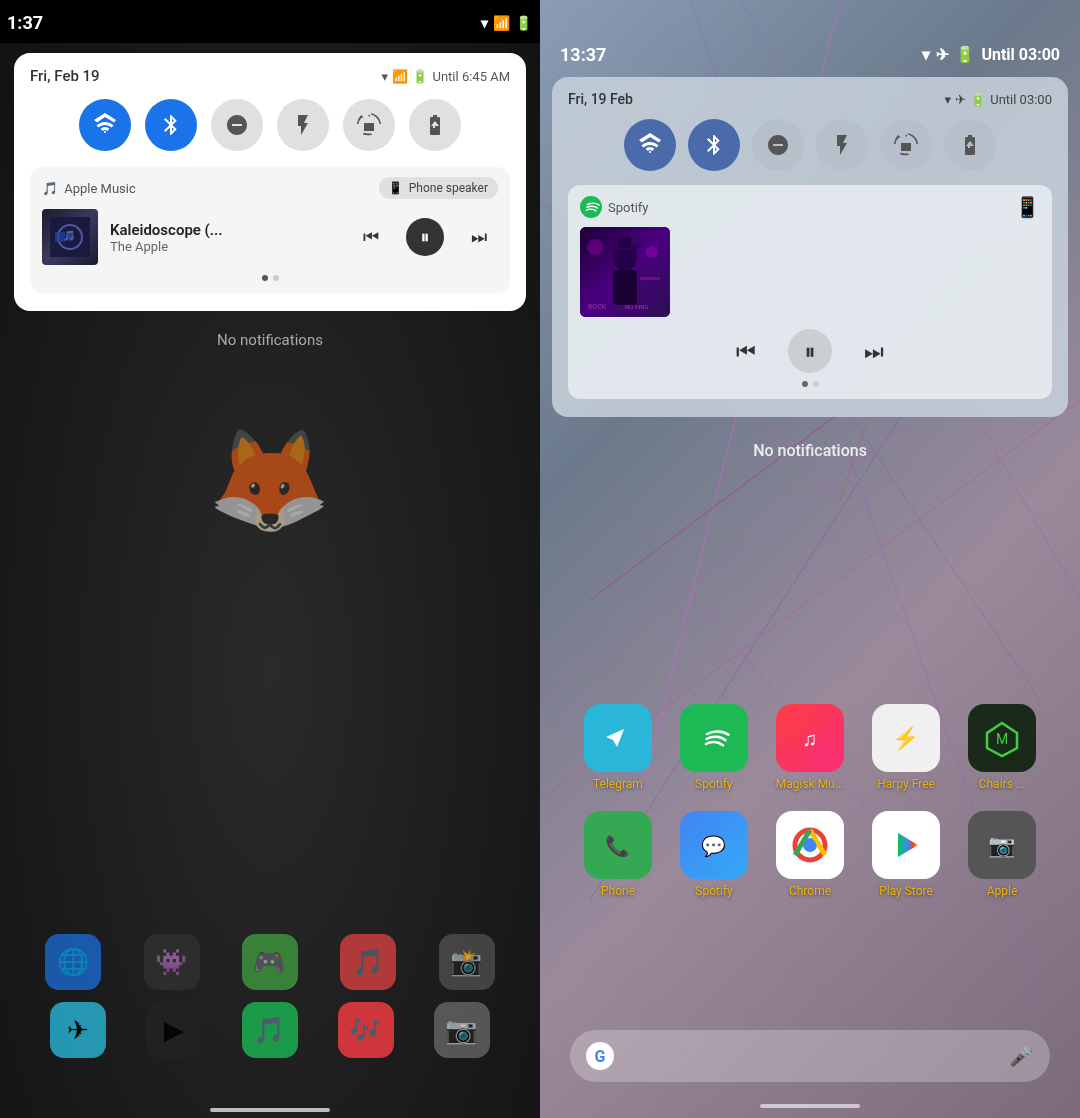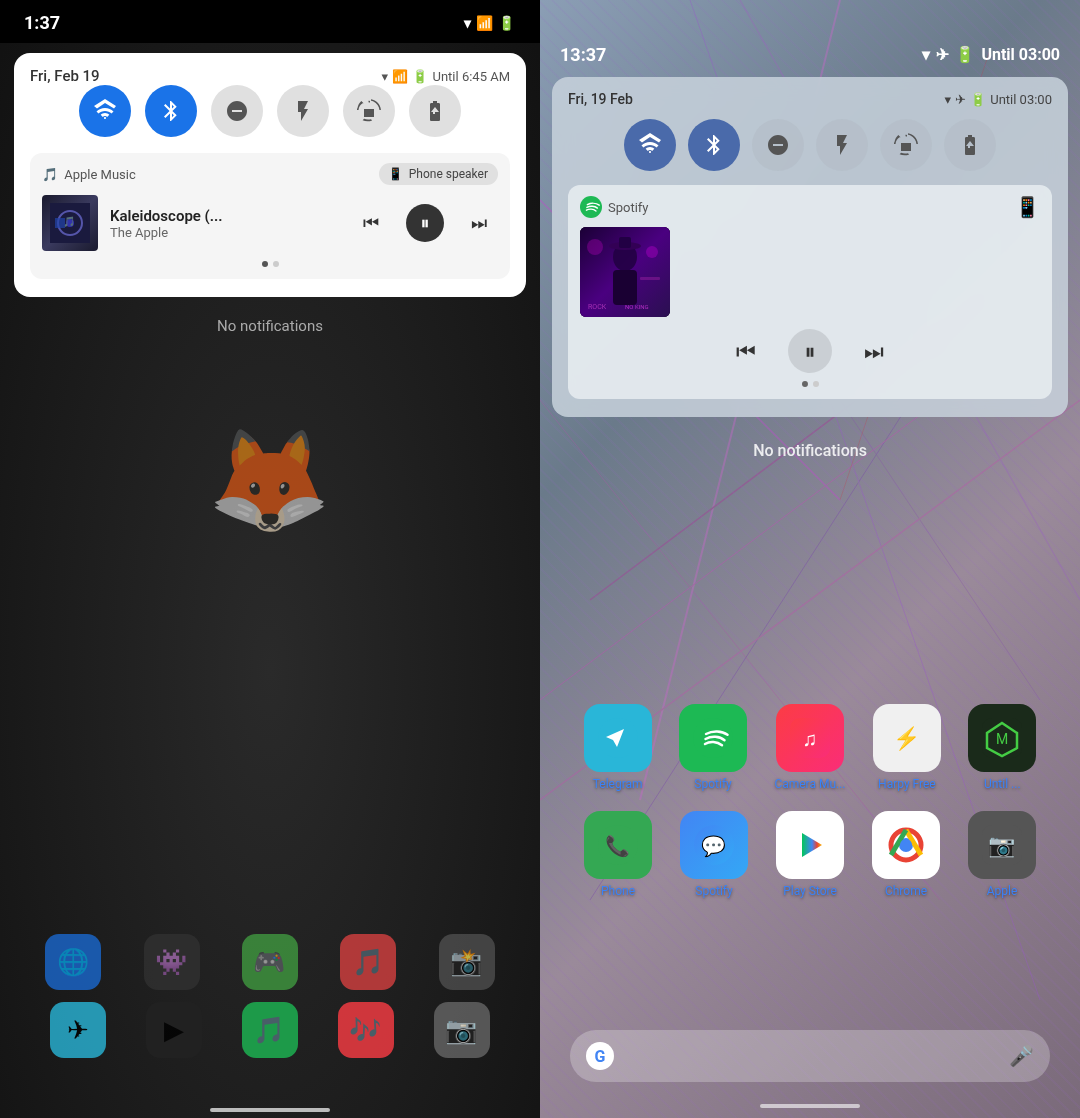--- a/index.html
+++ b/index.html
@@ -18,34 +18,35 @@
       height: 1118px;
       background: #1a1a1a;
       position: relative;
       overflow: hidden;
     }
     .phone-left .status-bar {
       background: #000;
       color: #fff;
       font-size: 18px;
       font-weight: bold;
-      padding: 12px 24px 10px;
+      padding: 12px 7px 10px;
       display: flex;
       align-items: center;
     }
     .phone-left .notification-panel {
       background: #fff;
       margin: 10px 14px;
       border-radius: 16px;
       padding: 14px 16px 18px;
     }
     .phone-left .panel-header {
       display: flex;
       justify-content: space-between;
       align-items: center;
+      margin-bottom: 14px;
     }
     .phone-left .panel-date {
       font-size: 15px;
       color: #333;
       font-weight: 500;
     }
     .phone-left .panel-dnd {
       font-size: 13px;
       color: #555;
       display: flex;
@@ -443,21 +444,21 @@
       width: 68px;
       height: 68px;
       border-radius: 16px;
       display: flex;
       align-items: center;
       justify-content: center;
       font-size: 32px;
     }
     .right-app-label {
       font-size: 12px;
-      color: #3b82f6;
+      color: #eab308;
       text-shadow: 0 1px 3px rgba(0,0,0,0.5);
       white-space: nowrap;
     }
     .right-search-bar {
       position: absolute;
       bottom: 36px;
       left: 30px;
       right: 30px;
       height: 52px;
       background: rgba(255,255,255,0.25);
@@ -797,40 +798,40 @@
             <rect width="40" height="40" rx="10" fill="url(#amGrad)"></rect>
             <defs>
                 <linearGradient id="amGrad" x1="0%" y1="0%" x2="100%" y2="100%">
                   <stop offset="0%" style="stop-color:#fc3c44"></stop>
                   <stop offset="100%" style="stop-color:#fa2d78"></stop>
                 </linearGradient>
               </defs>
             <text x="20" y="28" fill="white" font-size="20" text-anchor="middle">♫</text>
           </svg>
         </div>
-        <span class="right-app-label">Camera Mu...</span>
+        <span class="right-app-label">Magisk Mu...</span>
       </div>
       <div class="right-app-item">
         <div class="right-app-icon" style="background:#f0f0f0">
           <svg width="40" height="40" viewBox="0 0 40 40">
             <rect width="40" height="40" rx="10" fill="#f0f0f0"></rect>
             <text x="20" y="28" fill="#cc4488" font-size="22" text-anchor="middle">⚡</text>
           </svg>
         </div>
         <span class="right-app-label">Harpy Free</span>
       </div>
       <div class="right-app-item">
         <div class="right-app-icon" style="background:#1a2a1a">
           <svg width="40" height="40" viewBox="0 0 40 40">
             <rect width="40" height="40" rx="10" fill="#1a2a1a"></rect>
             <polygon points="20,5 35,15 35,30 20,38 5,30 5,15" fill="none" stroke="#44cc44" stroke-width="2.5"></polygon>
             <text x="20" y="26" fill="#44cc44" font-size="14" text-anchor="middle">M</text>
           </svg>
         </div>
-        <span class="right-app-label">Until ...</span>
+        <span class="right-app-label">Chairs ...</span>
       </div>
     </div>
 
     <div class="right-app-row">
       <div class="right-app-item">
         <div class="right-app-icon" style="background:#34a853">
           <svg width="40" height="40" viewBox="0 0 40 40">
             <circle cx="20" cy="20" r="20" fill="#34a853"></circle>
             <text x="20" y="28" fill="white" font-size="20" text-anchor="middle">📞</text>
           </svg>
@@ -844,52 +845,52 @@
             <defs>
                 <linearGradient id="msgGrad" x1="0%" y1="0%" x2="100%" y2="100%">
                   <stop offset="0%" style="stop-color:#4285f4"></stop>
                   <stop offset="100%" style="stop-color:#34a8f5"></stop>
                 </linearGradient>
               </defs>
             <text x="20" y="28" fill="white" font-size="20" text-anchor="middle">💬</text>
           </svg>
         </div>
         <span class="right-app-label">Spotify</span>
+      </div>
+      <div class="right-app-item">
+        <div class="right-app-icon" style="background:#fff">
+          <svg width="40" height="40" viewBox="0 0 40 40">
+            <rect width="40" height="40" rx="10" fill="white"></rect>
+            <circle cx="20" cy="20" r="15" fill="none" stroke="#e94335" stroke-width="5"></circle>
+            <circle cx="20" cy="20" r="7" fill="#4285f4"></circle>
+            <line x1="20" y1="5" x2="35" y2="30" stroke="#fbbc04" stroke-width="5"></line>
+            <line x1="20" y1="5" x2="5" y2="30" stroke="#34a853" stroke-width="5"></line>
+            <circle cx="20" cy="20" r="6" fill="#4285f4"></circle>
+          </svg>
+        </div>
+        <span class="right-app-label">Chrome</span>
       </div>
       <div class="right-app-item">
         <div class="right-app-icon" style="background:#fff">
           <svg width="40" height="40" viewBox="0 0 40 40">
             <rect width="40" height="40" rx="10" fill="white"></rect>
             <polygon points="12,8 32,20 12,32" fill="url(#psGrad)"></polygon>
             <defs>
                 <linearGradient id="psGrad" x1="0%" y1="0%" x2="100%" y2="0%">
                   <stop offset="0%" style="stop-color:#02c65a"></stop>
                   <stop offset="50%" style="stop-color:#4285f4"></stop>
                   <stop offset="75%" style="stop-color:#e94335"></stop>
                   <stop offset="100%" style="stop-color:#fbbc04"></stop>
                 </linearGradient>
               </defs>
           </svg>
         </div>
         <span class="right-app-label">Play Store</span>
       </div>
       <div class="right-app-item">
-        <div class="right-app-icon" style="background:#fff">
-          <svg width="40" height="40" viewBox="0 0 40 40">
-            <rect width="40" height="40" rx="10" fill="white"></rect>
-            <circle cx="20" cy="20" r="15" fill="none" stroke="#e94335" stroke-width="5"></circle>
-            <circle cx="20" cy="20" r="7" fill="#4285f4"></circle>
-            <line x1="20" y1="5" x2="35" y2="30" stroke="#fbbc04" stroke-width="5"></line>
-            <line x1="20" y1="5" x2="5" y2="30" stroke="#34a853" stroke-width="5"></line>
-            <circle cx="20" cy="20" r="6" fill="#4285f4"></circle>
-          </svg>
-        </div>
-        <span class="right-app-label">Chrome</span>
-      </div>
-      <div class="right-app-item">
         <div class="right-app-icon" style="background:#555">
           <svg width="40" height="40" viewBox="0 0 40 40">
             <rect width="40" height="40" rx="10" fill="#555"></rect>
             <text x="20" y="28" fill="white" font-size="22" text-anchor="middle">📷</text>
           </svg>
         </div>
         <span class="right-app-label">Apple</span>
       </div>
     </div>
   </div>

